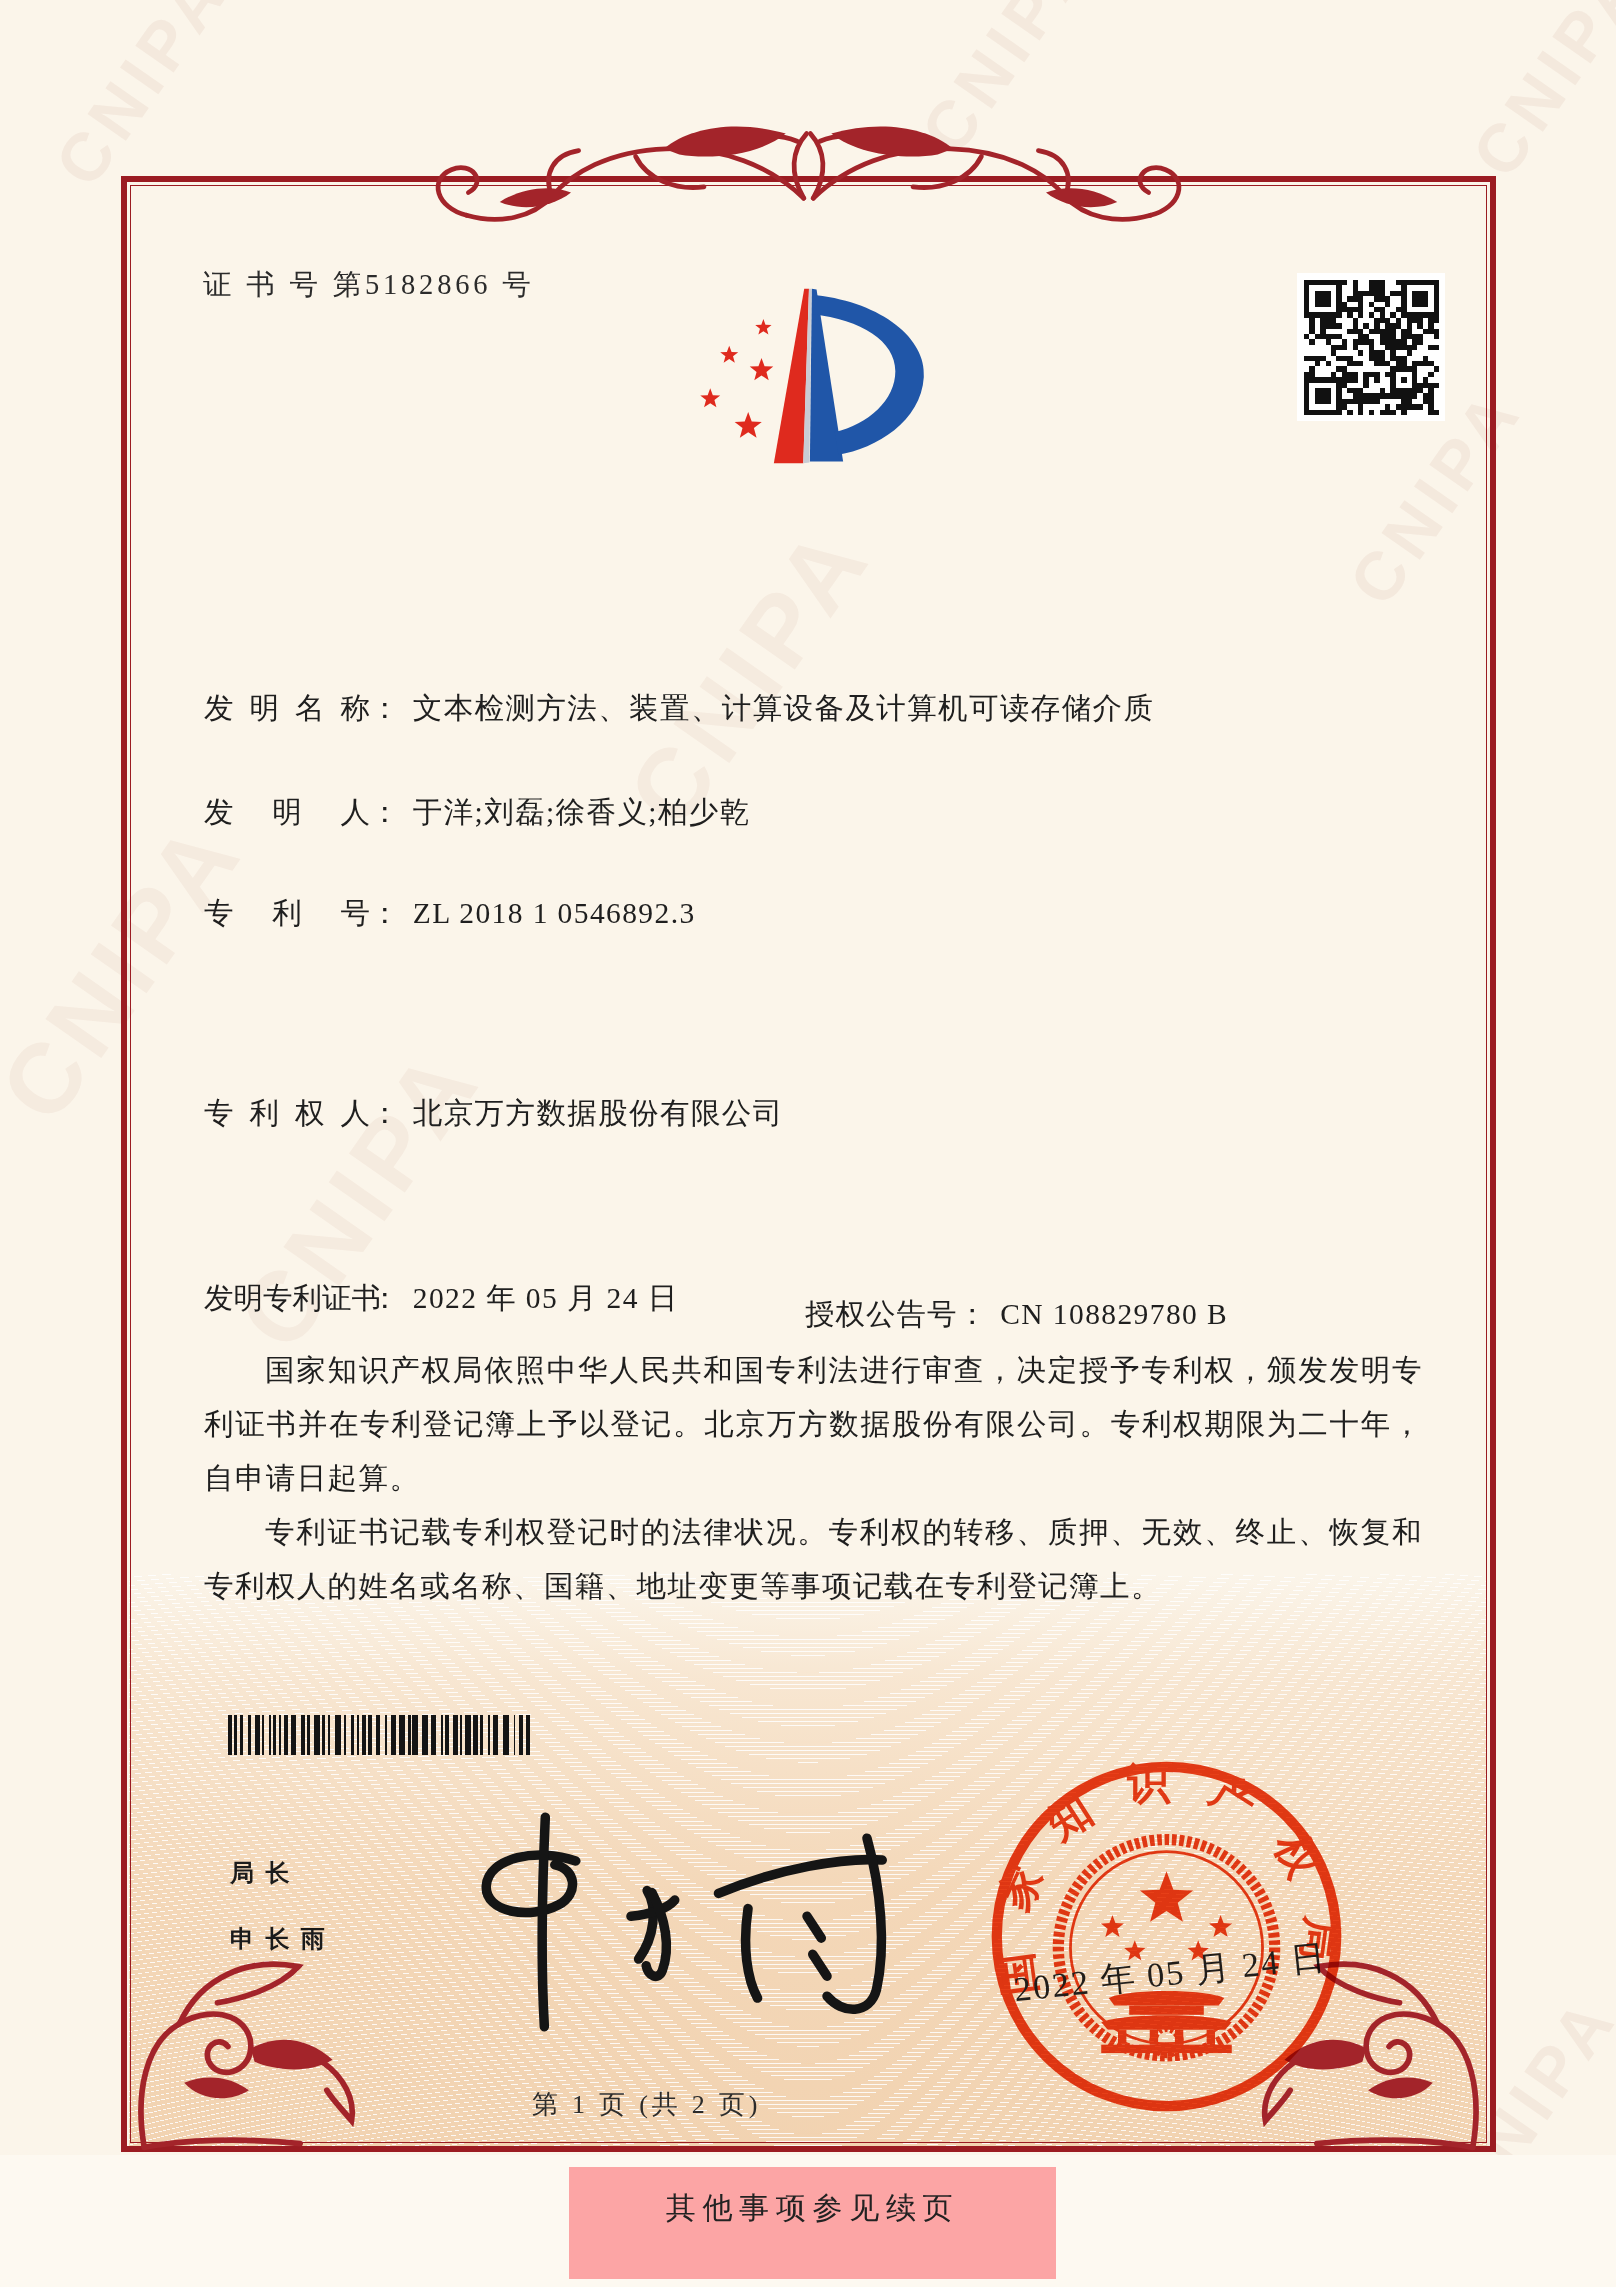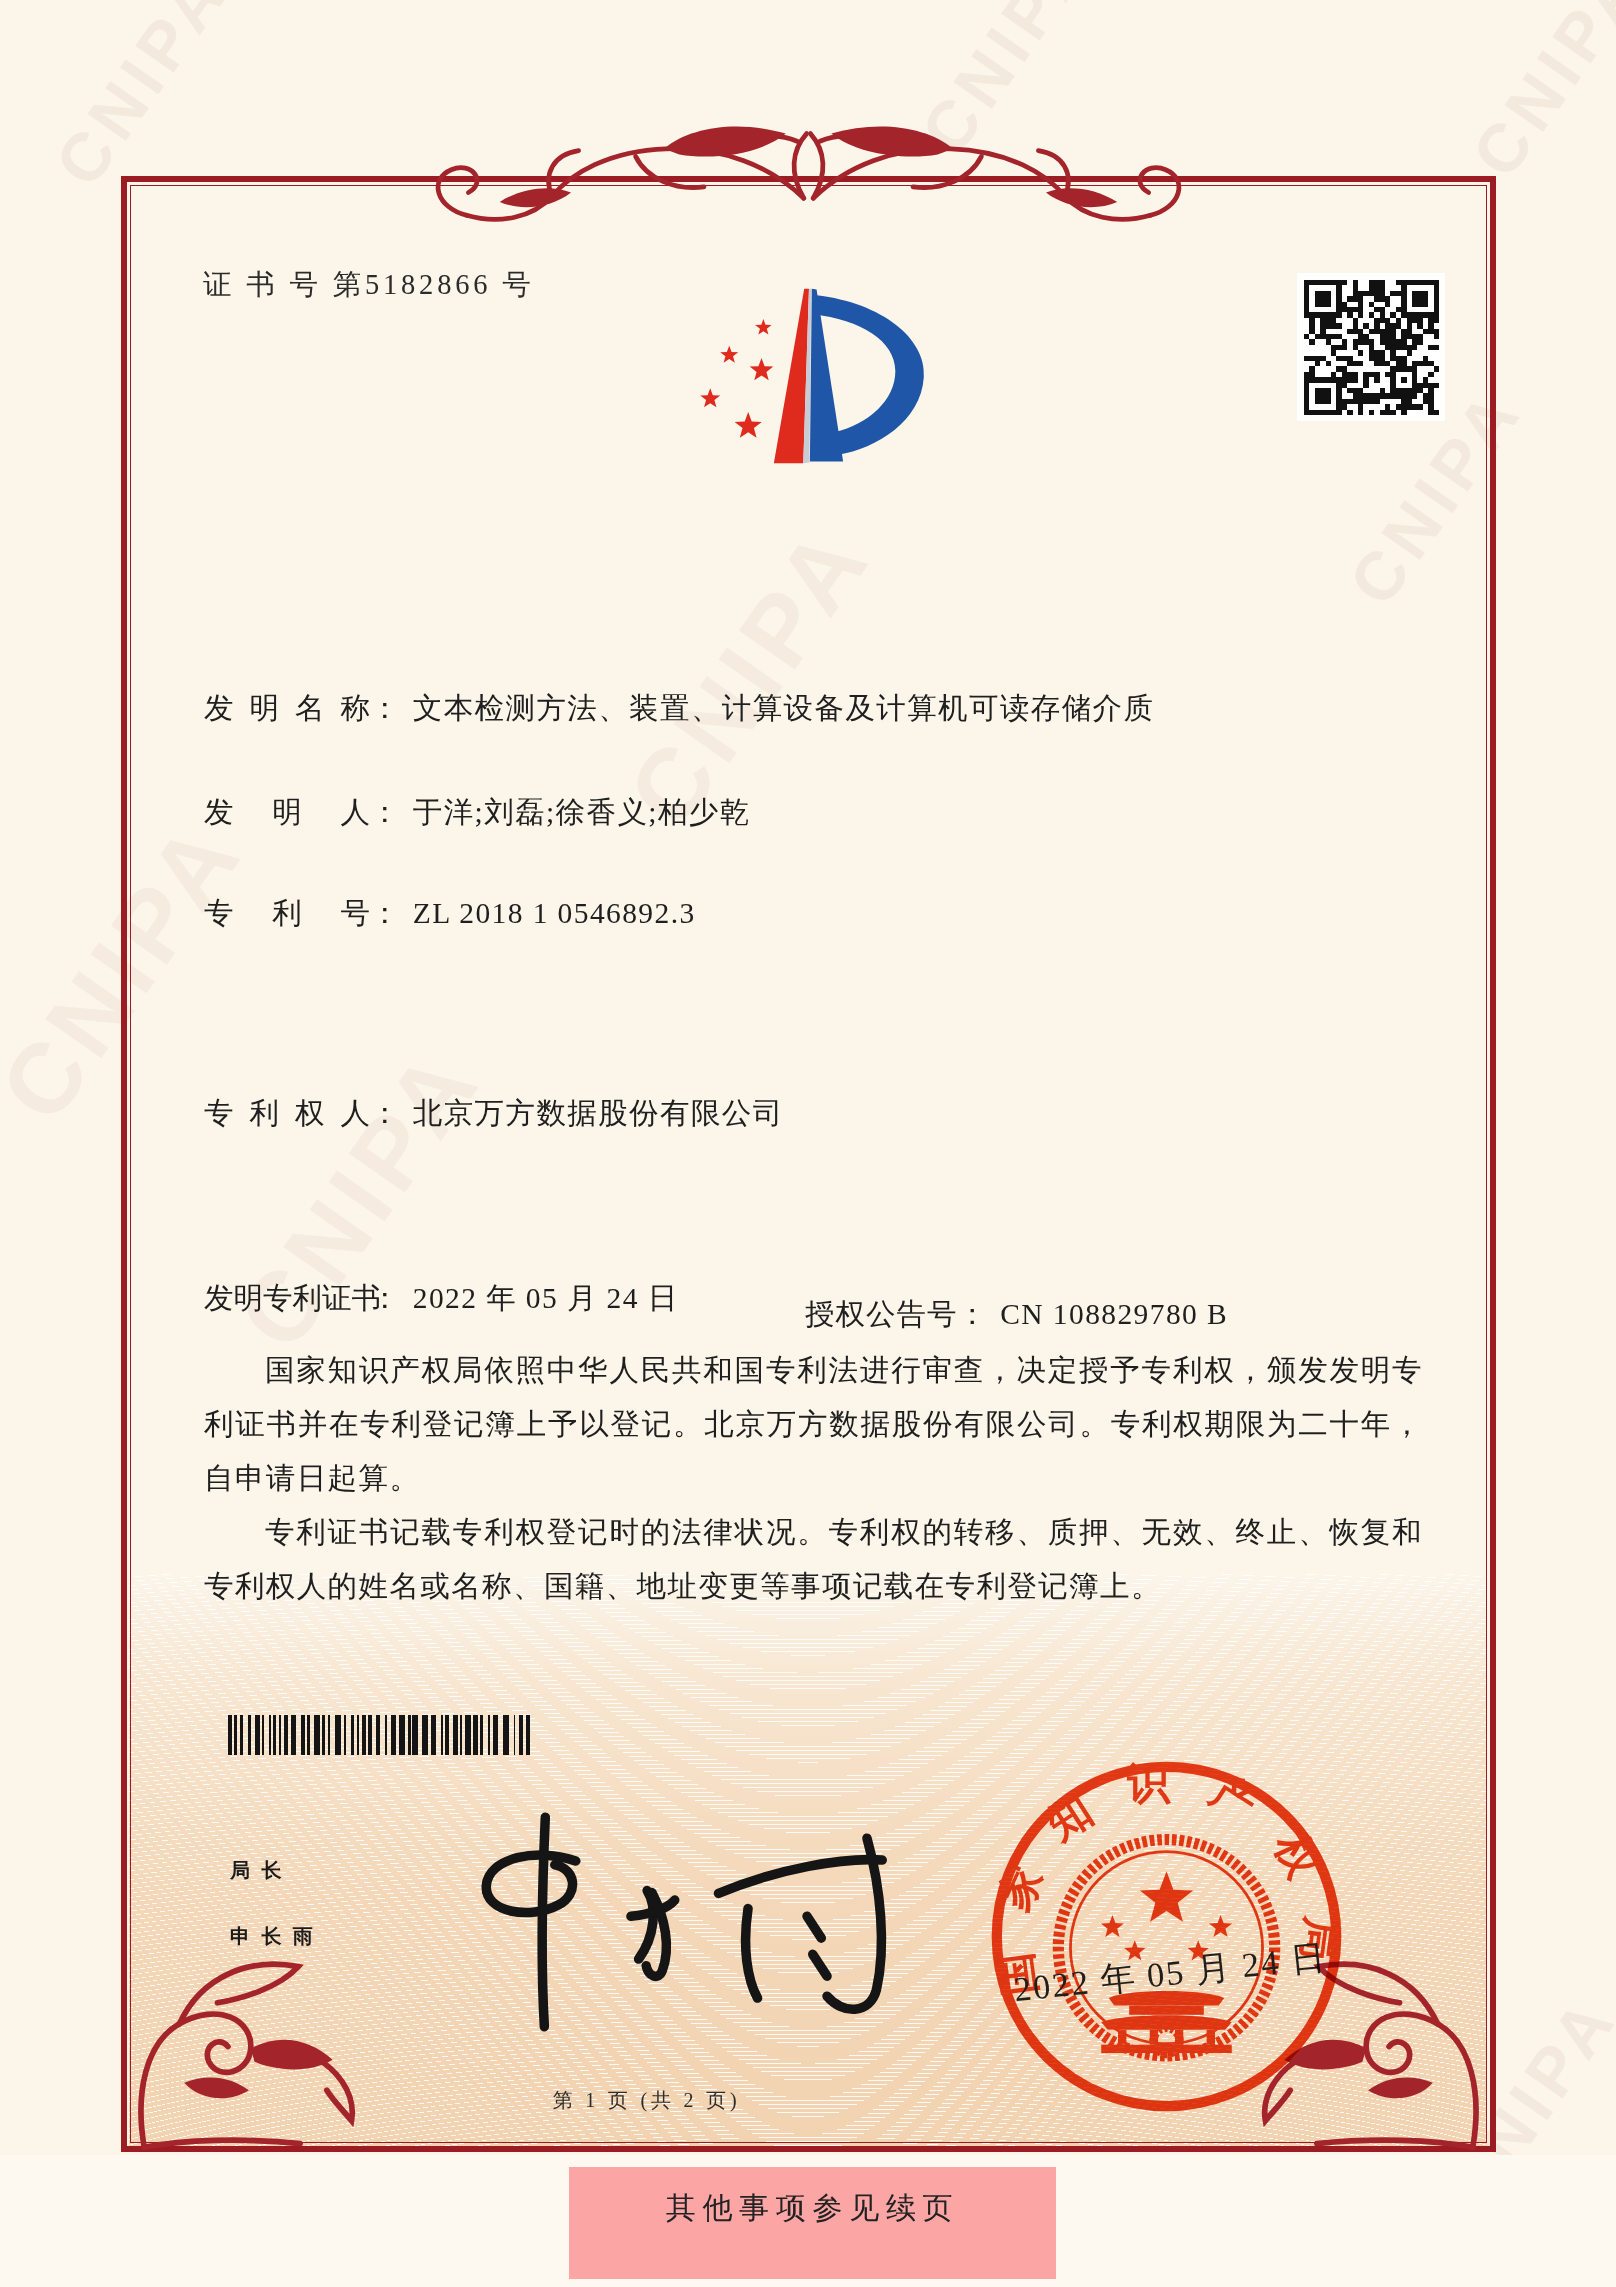--- a/index.html
+++ b/index.html
@@ -36,28 +36,28 @@
   .pair2 .flabel2{letter-spacing:1px;}
   
   .paras{position:absolute;left:204px;top:1343px;width:1219px;font-size:29.5px;
          line-height:54px;text-align:justify;}
   .paras p{margin:0;text-indent:61px;letter-spacing:1.4px;}
   
   .barcode{position:absolute;left:228px;top:1715px;width:316px;height:40px;display:flex;align-items:stretch;}
   .barcode div{background:#141414;height:100%;}
   
   .officer{position:absolute;left:230px;font-family:"Liberation Sans","DejaVu Sans",sans-serif;
-           font-weight:700;font-size:20px;letter-spacing:11.4px;color:#1b1b1b;}
+           font-weight:700;font-size:24px;letter-spacing:11.4px;color:#1b1b1b;}
   .sig{position:absolute;left:433px;top:1802px;width:552px;height:238px;}
   
   .seal{position:absolute;left:980px;top:1750px;width:373px;height:373px;
         mix-blend-mode:multiply;opacity:.96;}
   
   .pageno{position:absolute;left:0;top:2087px;width:1293px;text-align:center;
-          font-size:20px;letter-spacing:3.8px;color:#2b2b2b;}
+          font-size:26px;letter-spacing:3.8px;color:#2b2b2b;}
   .notebox{position:absolute;left:569px;top:2167px;width:487px;height:112px;background:#fca5a5;}
   .note{position:absolute;left:0;top:21px;width:487px;text-align:center;font-size:30px;
         letter-spacing:6.7px;color:#222;}
 </style>
 </head>
 <body>
 
 <div class="page">
 
   <div class="wm" style="left:19px;top:38px;">CNIPA</div>

